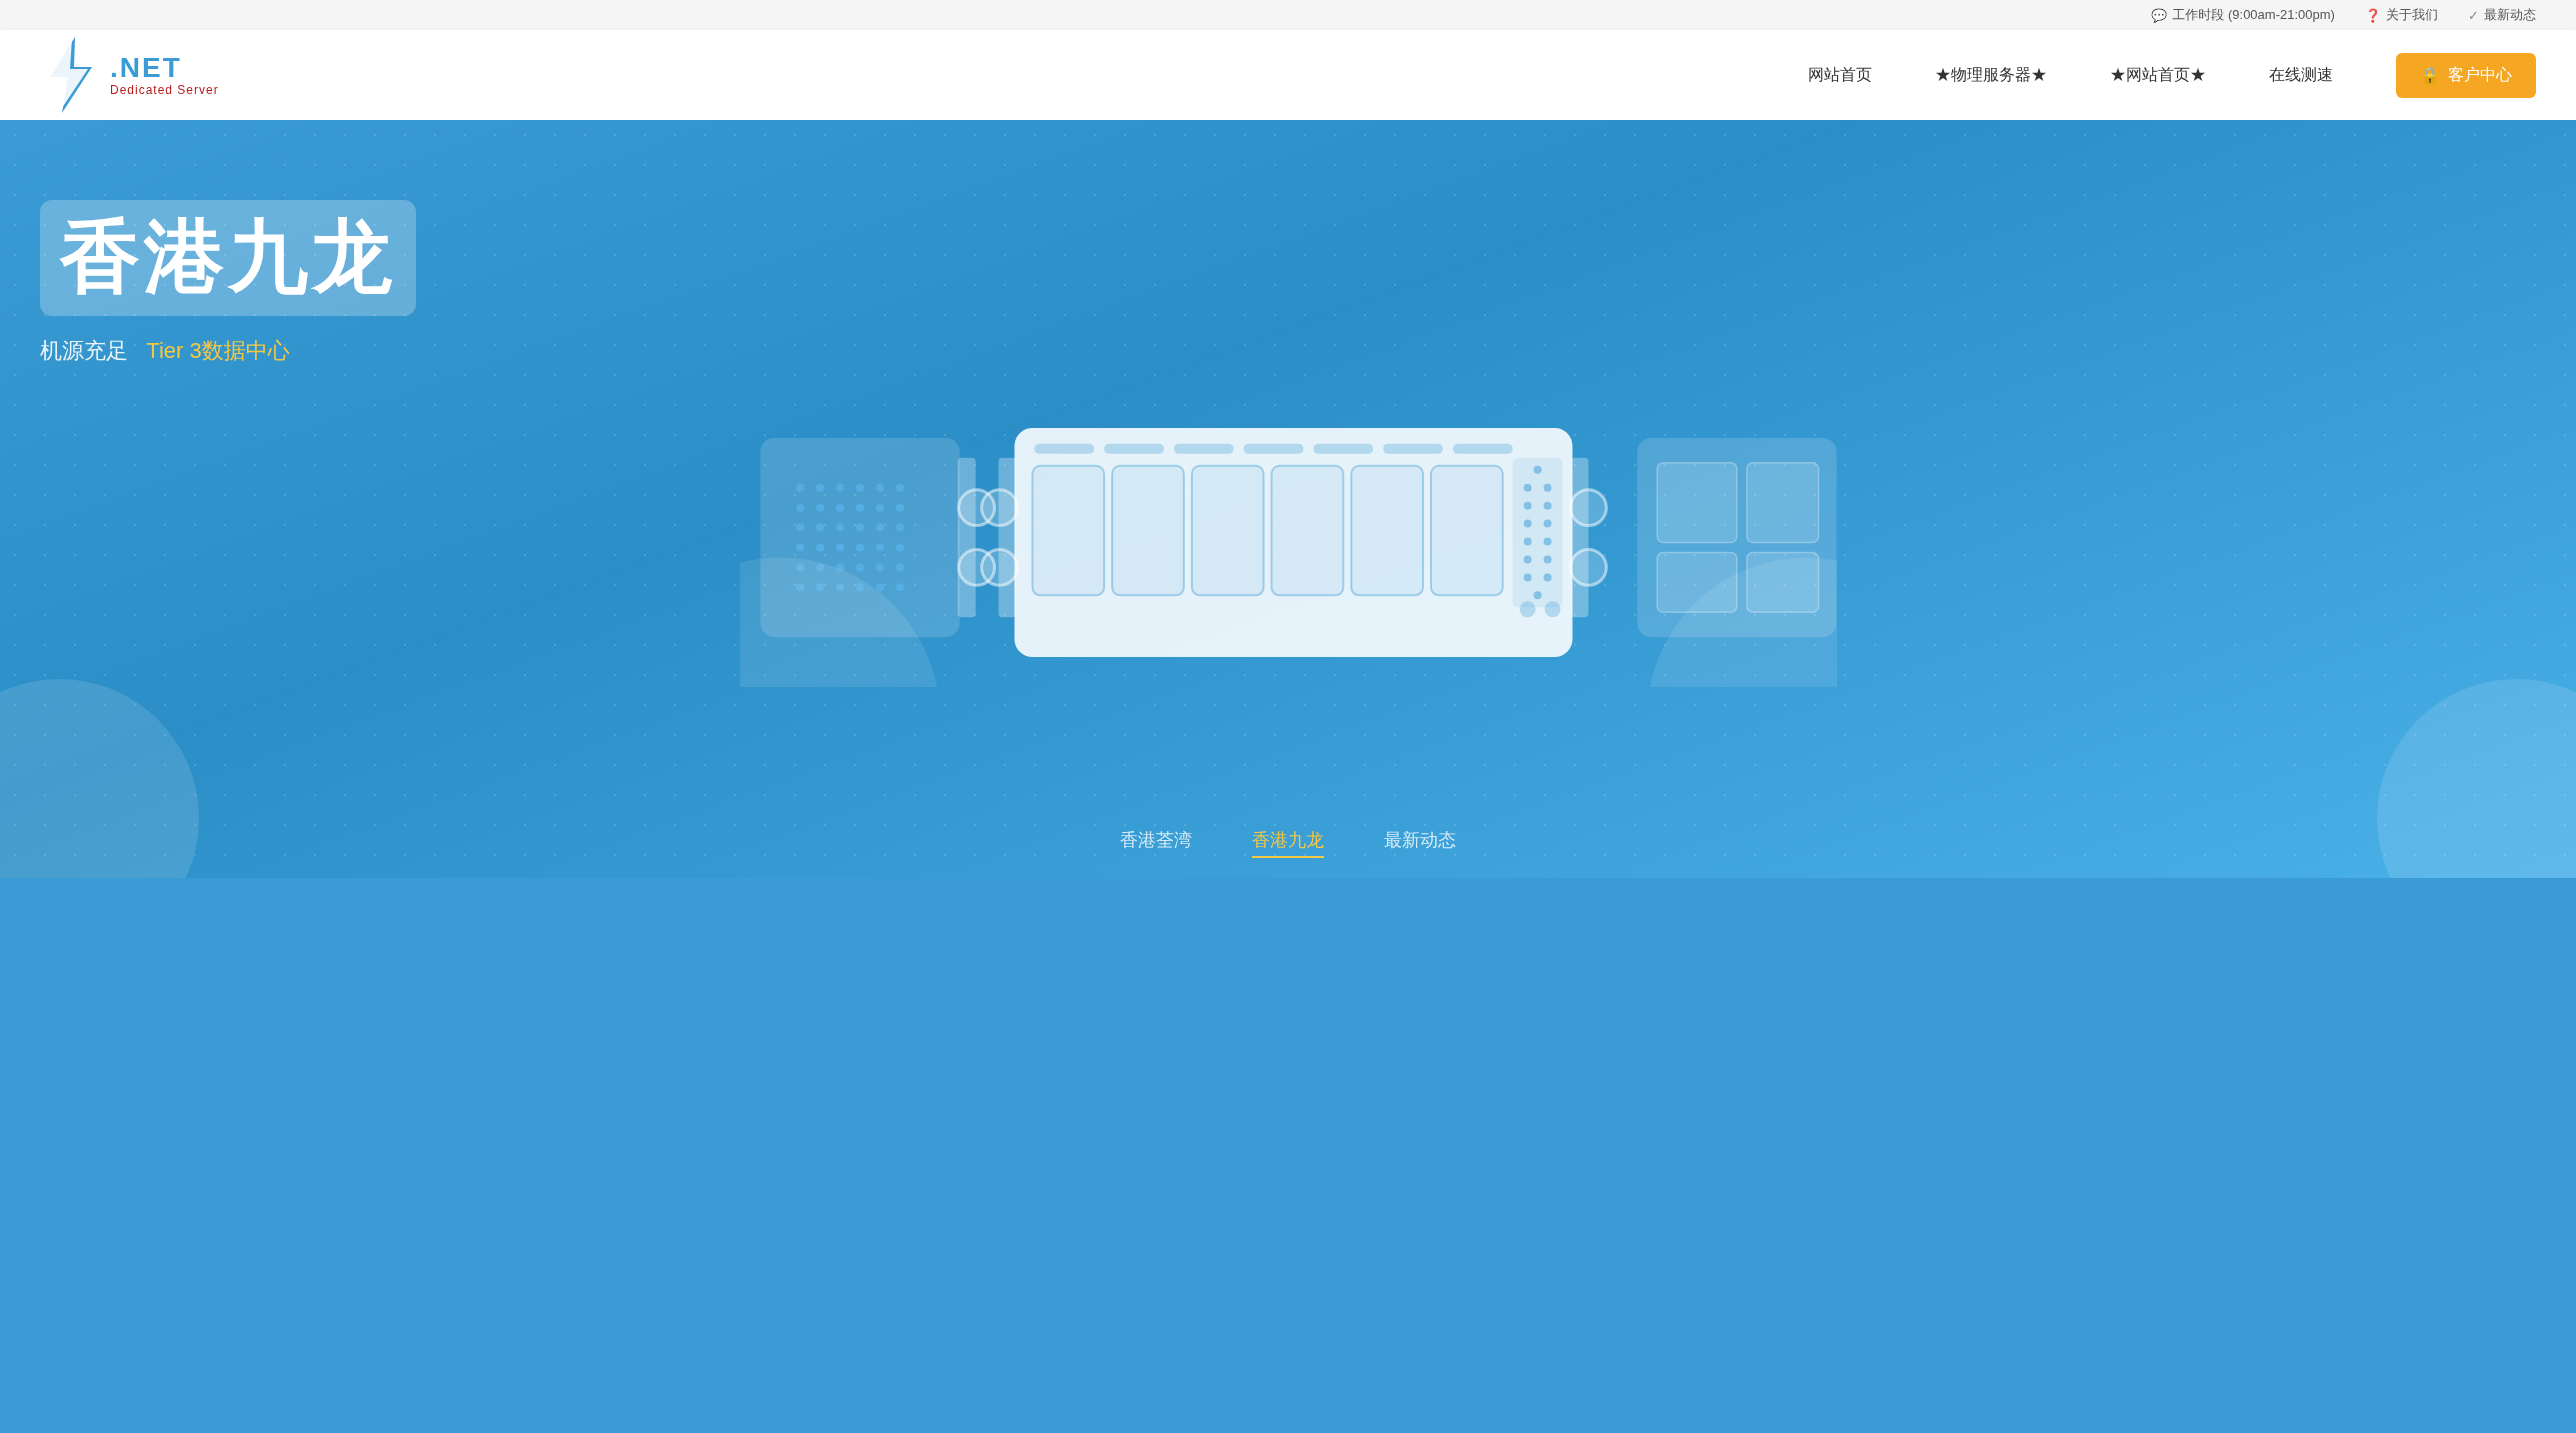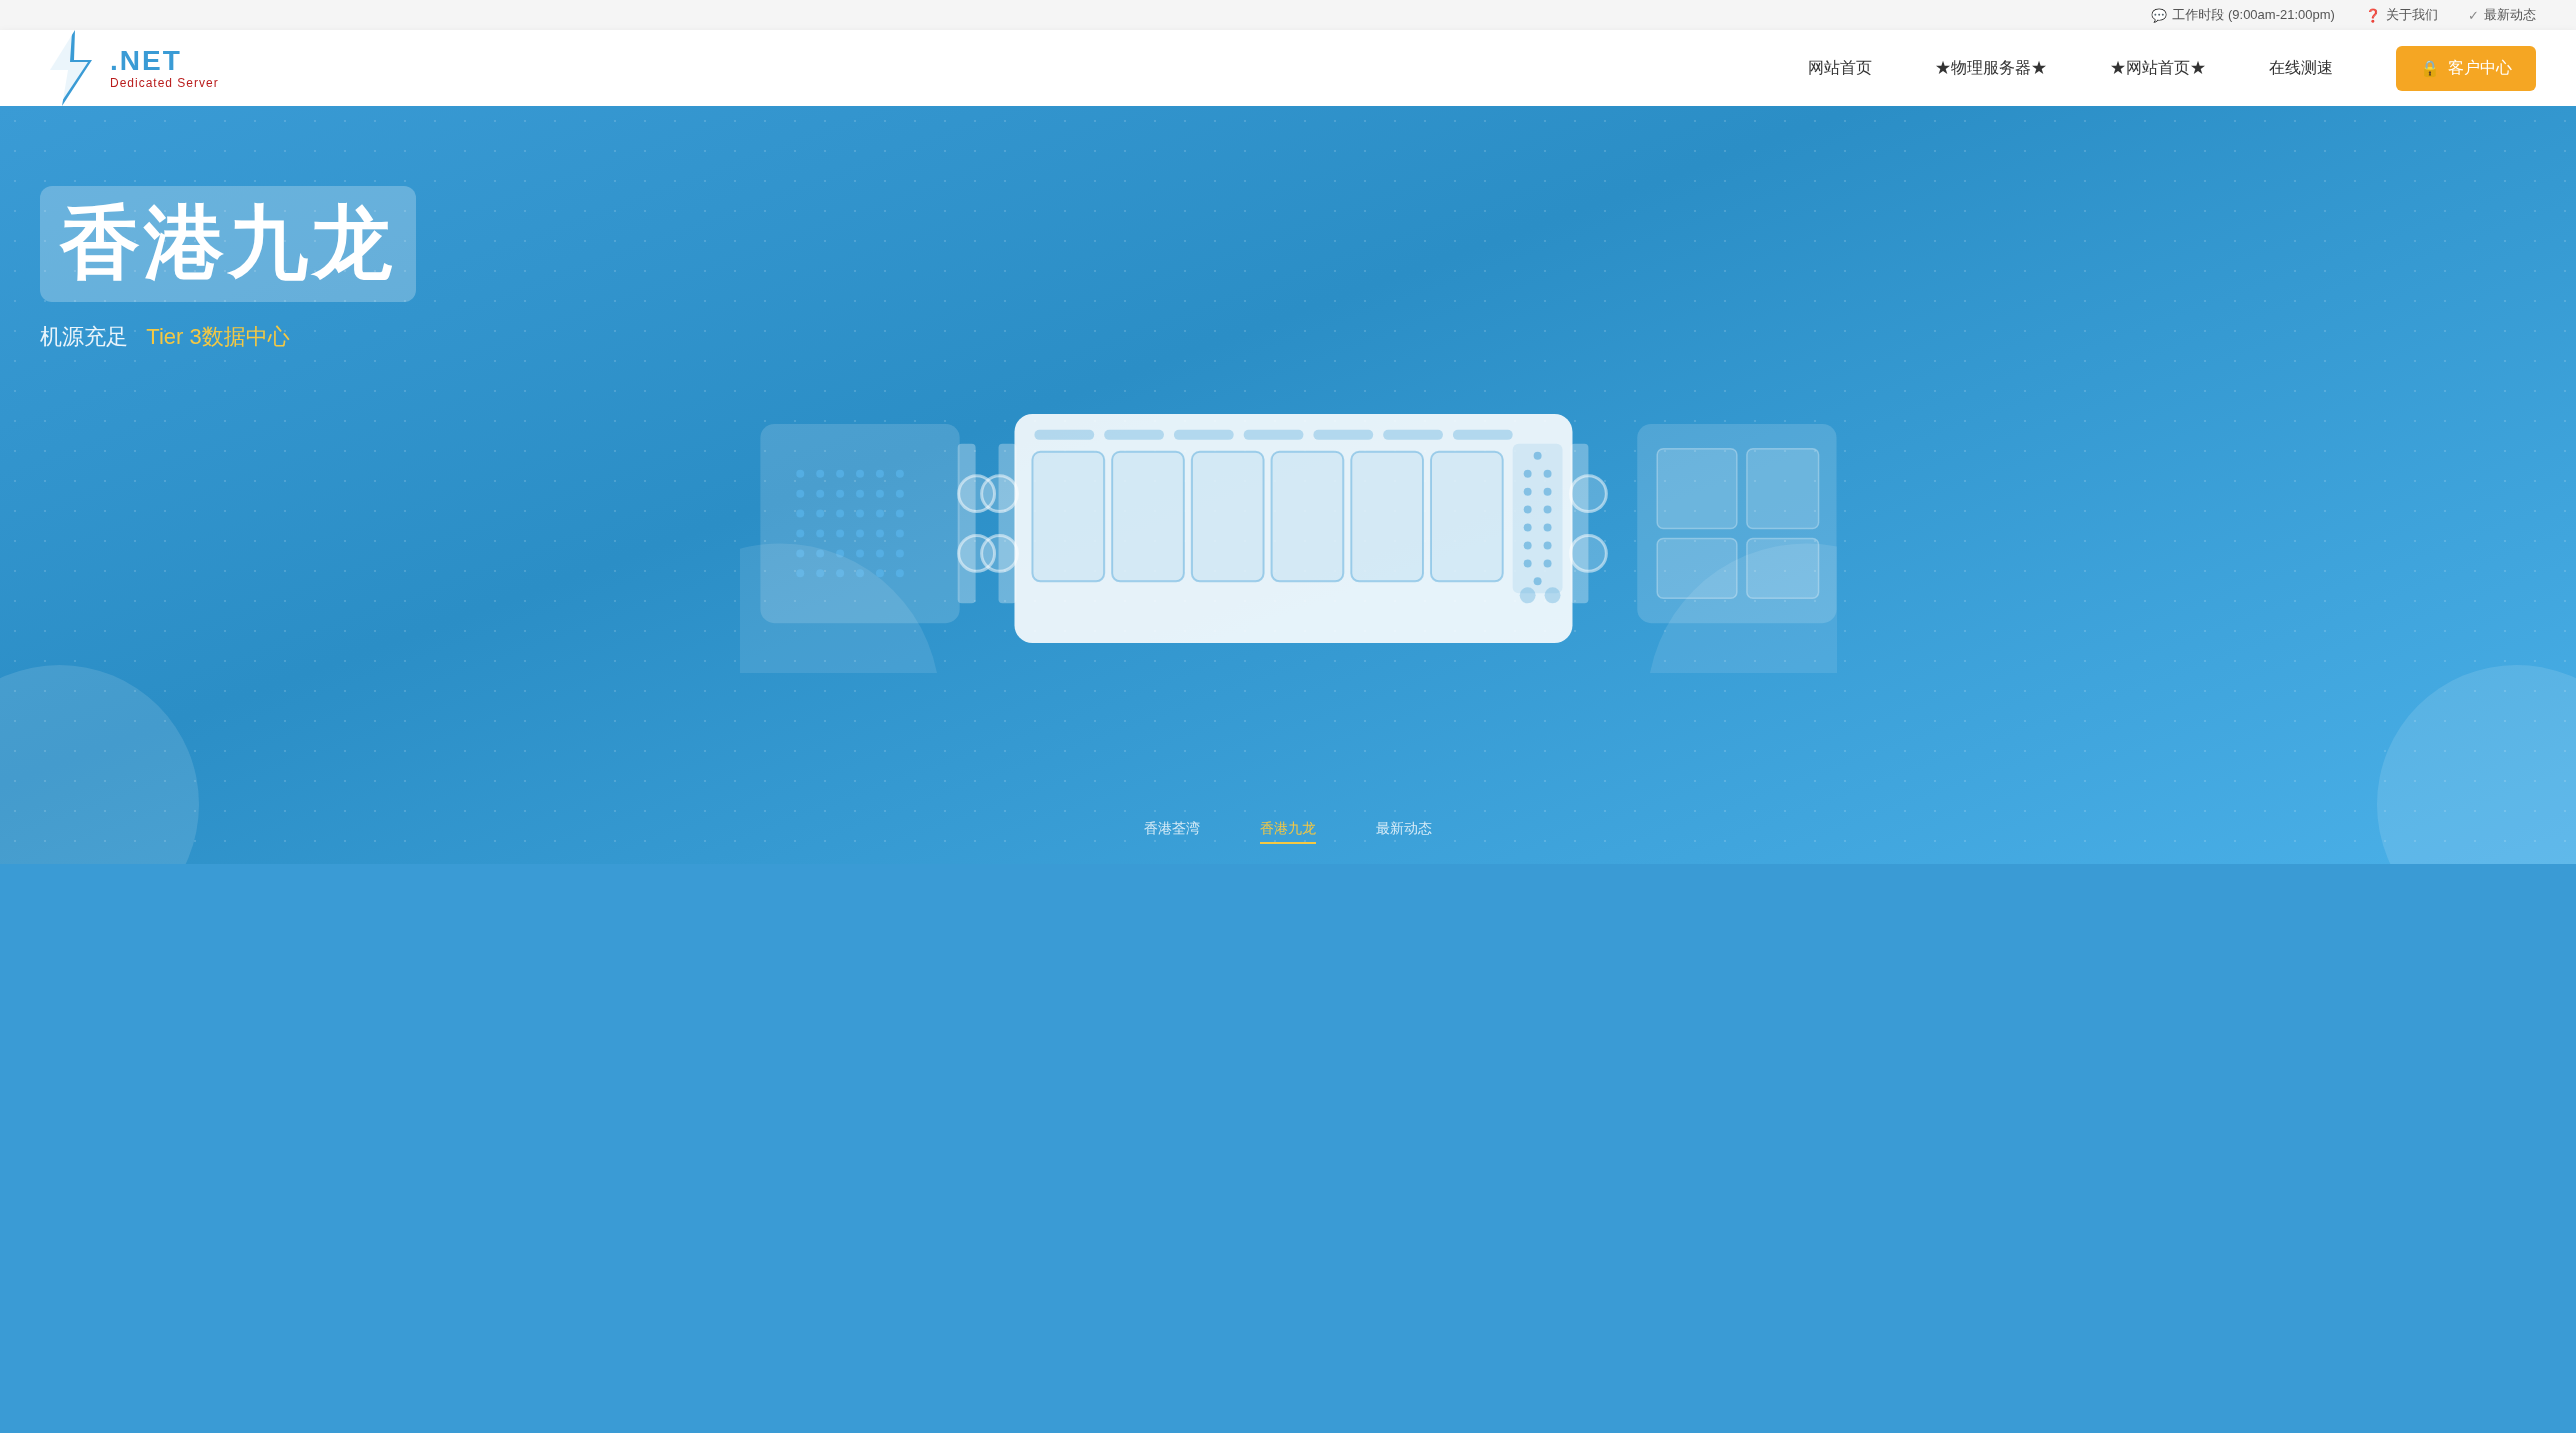--- a/index.html
+++ b/index.html
@@ -29,21 +29,21 @@
       color: #888;
     }
 
     
     .header {
       background: #fff;
       display: flex;
       align-items: center;
       justify-content: space-between;
       padding: 0 40px;
-      height: 76px;
+      height: 90px;
       box-shadow: 0 2px 8px rgba(0,0,0,0.08);
     }
     .logo-area {
       display: flex;
       align-items: center;
       gap: 10px;
     }
     .logo-icon {
       width: 60px;
       height: 80px;
@@ -171,21 +171,21 @@
     .location-tabs {
       position: absolute;
       bottom: 20px;
       left: 50%;
       transform: translateX(-50%);
       display: flex;
       gap: 60px;
       z-index: 2;
     }
     .location-tab {
-      font-size: 14px;
+      font-size: 18px;
       color: rgba(255,255,255,0.8);
       cursor: pointer;
       padding-bottom: 4px;
     }
     .location-tab.active {
       color: #f5c842;
       border-bottom: 2px solid #f5c842;
     }
 
     

